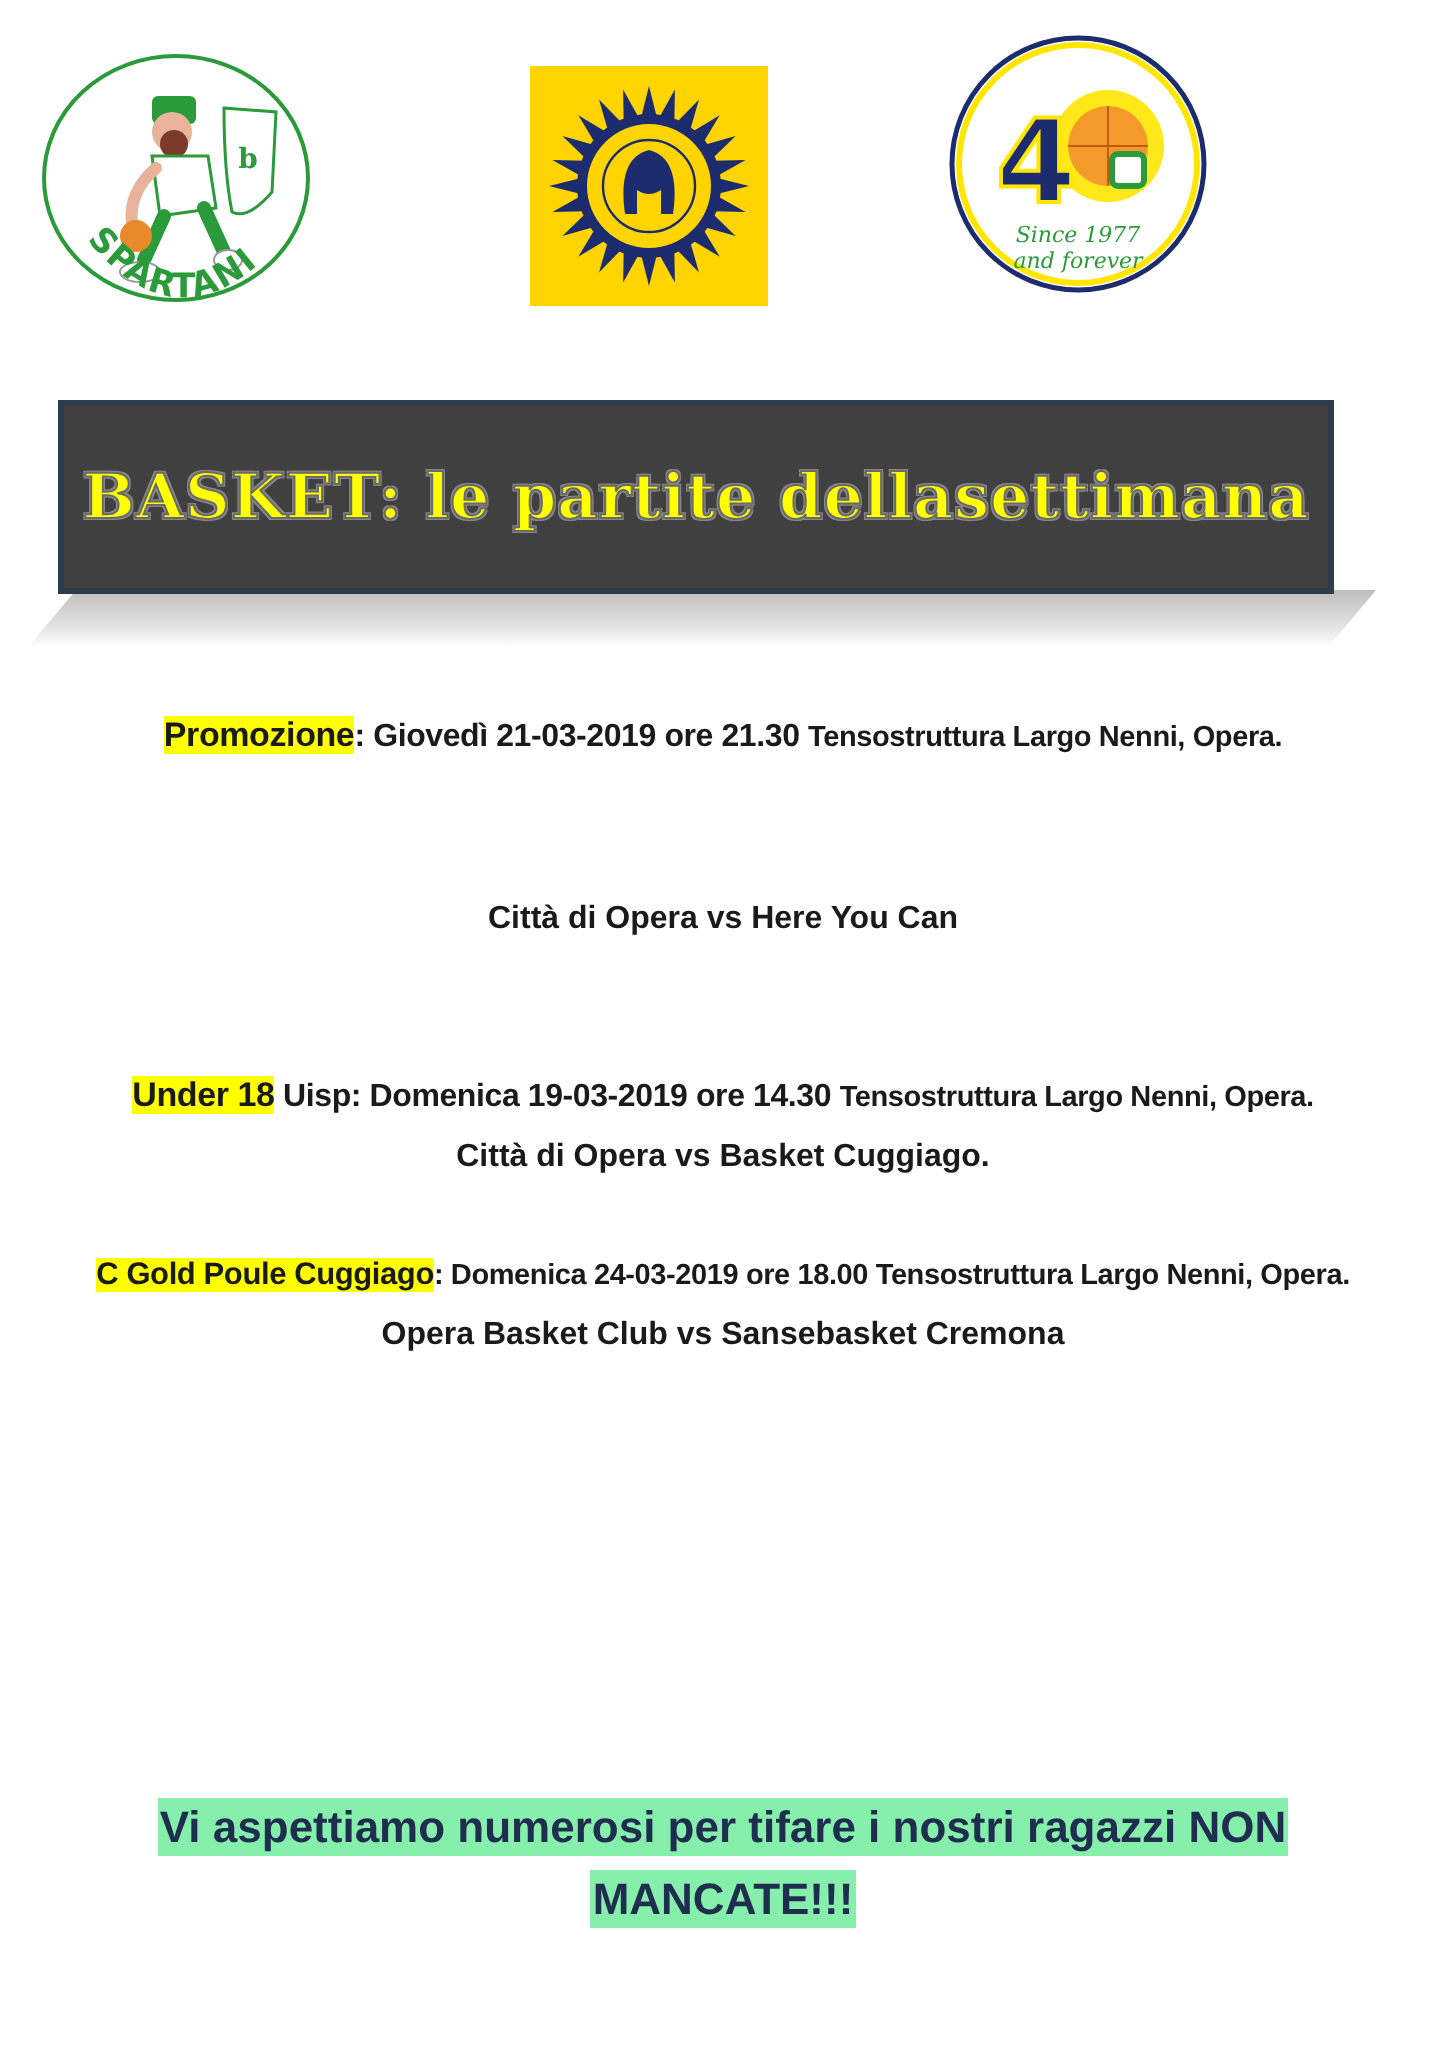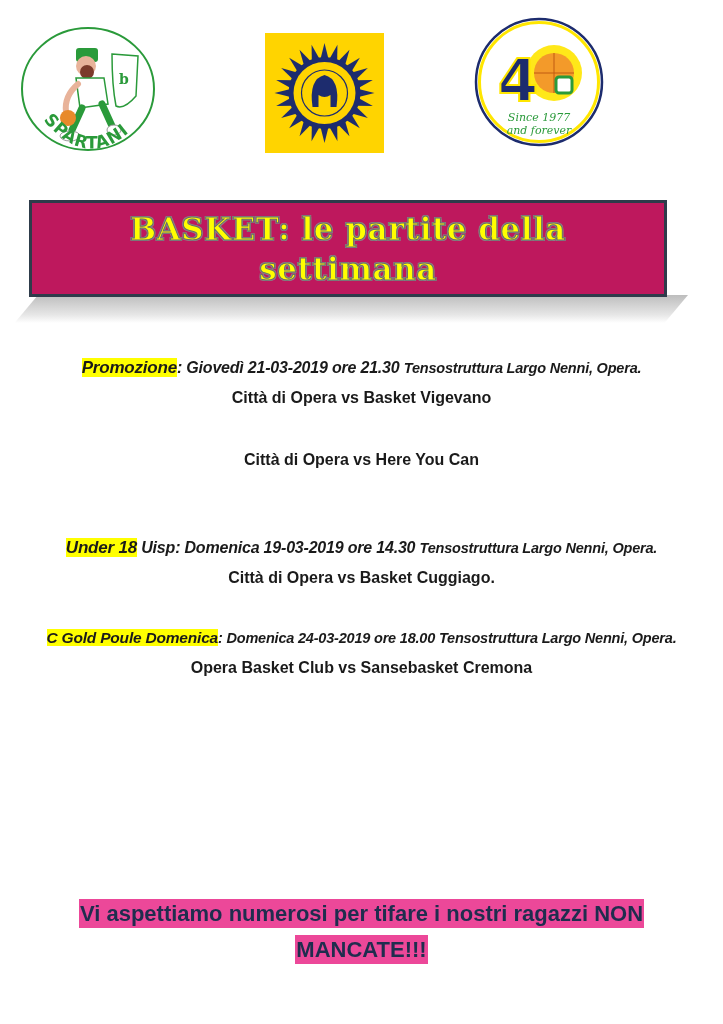--- a/index.html
+++ b/index.html
@@ -10,40 +10,40 @@
   .logo { position: absolute; }
   .logo-spartani { left: 20px; top: 26px; width: 136px; height: 126px; }
   .logo-basket-opera { left: 265px; top: 33px; width: 119px; height: 120px; background: #ffd400; }
   .logo-40 { left: 474px; top: 17px; width: 130px; height: 130px; }
 
   
   .title-shadow { position: absolute; left: 8px; top: 295px; width: 650px; height: 28px;
                   background: linear-gradient(#bdbdbd, #e6e6e6 70%, rgba(255,255,255,0));
                   transform: skewX(-40deg); transform-origin: top left; left: 38px; }
   .title-box { position: absolute; left: 29px; top: 200px; width: 632px; height: 91px;
-               border: 3px solid #2e3b4a; background: #be185d; box-sizing: content-box;
-               display: flex; flex-direction: column; align-items: center; justify-content: center; }
+               border: 3px solid #2e3b4a; background: #404040; box-sizing: content-box;
+               display: flex; flex-direction: row; align-items: center; justify-content: center; }
   .title-line { font-family: "DejaVu Serif", serif; font-weight: bold; font-size: 31px;
                 color: #ffff00; line-height: 40px; letter-spacing: 0.5px;
                 -webkit-text-stroke: 1px #6a6a6a;
                 text-shadow: 1px 1px 0 #888, -1px -1px 0 #888, 1px -1px 0 #888, -1px 1px 0 #888; }
 
   
   .games { position: absolute; left: 0; top: 354px; width: 723px; }
   .game { text-align: center; margin-bottom: 0; height: 90px; }
-  .game-line1 { font-weight: bold; font-size: 16px; line-height: 28px; white-space: nowrap; letter-spacing: -0.2px; font-style: italic; }
+  .game-line1 { font-weight: bold; font-size: 16px; line-height: 28px; white-space: nowrap; letter-spacing: -0.2px; }
   .game-line2 { font-weight: bold; font-size: 16px; line-height: 32px; white-space: nowrap; }
   .cat { background: #ffff00; font-size: 17px; }
   .venue { font-size: 14.5px; }
   .game.small .game-line1 { font-size: 14.5px; }
   .game.small .cat { font-size: 15.5px; }
 
   
   .closing { position: absolute; left: 0; top: 896px; width: 723px; text-align: center; }
-  .closing span { background: #ec4899; color: #1f2d4e; font-weight: bold; font-size: 22px; line-height: 36px; padding: 2px 1px; }
+  .closing span { background: #86efac; color: #1f2d4e; font-weight: bold; font-size: 22px; line-height: 36px; padding: 2px 1px; }
 </style>
 </head>
 <body>
 
 <div class="logo logo-spartani">
   <svg width="136" height="126" viewBox="0 0 136 126">
     <ellipse cx="68" cy="63" rx="66" ry="61" fill="#fff" stroke="#2a9a3a" stroke-width="2"></ellipse>
 
     <path d="M92 28 L118 30 L116 70 Q104 84 96 80 Q92 60 92 28 Z" fill="#fff" stroke="#2a9a3a" stroke-width="1.5"></path>
     <text x="104" y="58" font-family="DejaVu Serif, serif" font-size="14" fill="#2a9a3a" text-anchor="middle" font-weight="bold">b</text>
@@ -121,31 +121,30 @@
 
 <div class="title-shadow"></div>
 <div class="title-box">
   <div class="title-line">BASKET: le partite della</div>
   <div class="title-line">settimana</div>
 </div>
 
 <div class="games">
   <div class="game">
     <div class="game-line1"><span class="cat">Promozione</span><span>: Giovedì 21-03-2019 ore 21.30 </span><span class="venue">Tensostruttura Largo Nenni, Opera.</span></div>
-    <div class="game-line2">Città di Opera vs Basket Vigevano</div>
   </div>
   <div class="game">
     <div class="game-line2">Città di Opera vs Here You Can</div>
   </div>
   <div class="game">
     <div class="game-line1"><span class="cat">Under 18</span><span> Uisp: Domenica 19-03-2019 ore 14.30 </span><span class="venue">Tensostruttura Largo Nenni, Opera.</span></div>
     <div class="game-line2">Città di Opera vs Basket Cuggiago.</div>
   </div>
   <div class="game small">
-    <div class="game-line1"><span class="cat">C Gold Poule Domenica</span><span>: Domenica 24-03-2019 ore 18.00 Tensostruttura Largo Nenni, Opera.</span><span class="venue"></span></div>
+    <div class="game-line1"><span class="cat">C Gold Poule Cuggiago</span><span>: Domenica 24-03-2019 ore 18.00 Tensostruttura Largo Nenni, Opera.</span><span class="venue"></span></div>
     <div class="game-line2">Opera Basket Club vs Sansebasket Cremona</div>
   </div>
 </div>
 
 <div class="closing">
   <div><span>Vi aspettiamo numerosi per tifare i nostri ragazzi NON</span></div>
   <div><span>MANCATE!!!</span></div>
 </div>
 
 </body></html>

